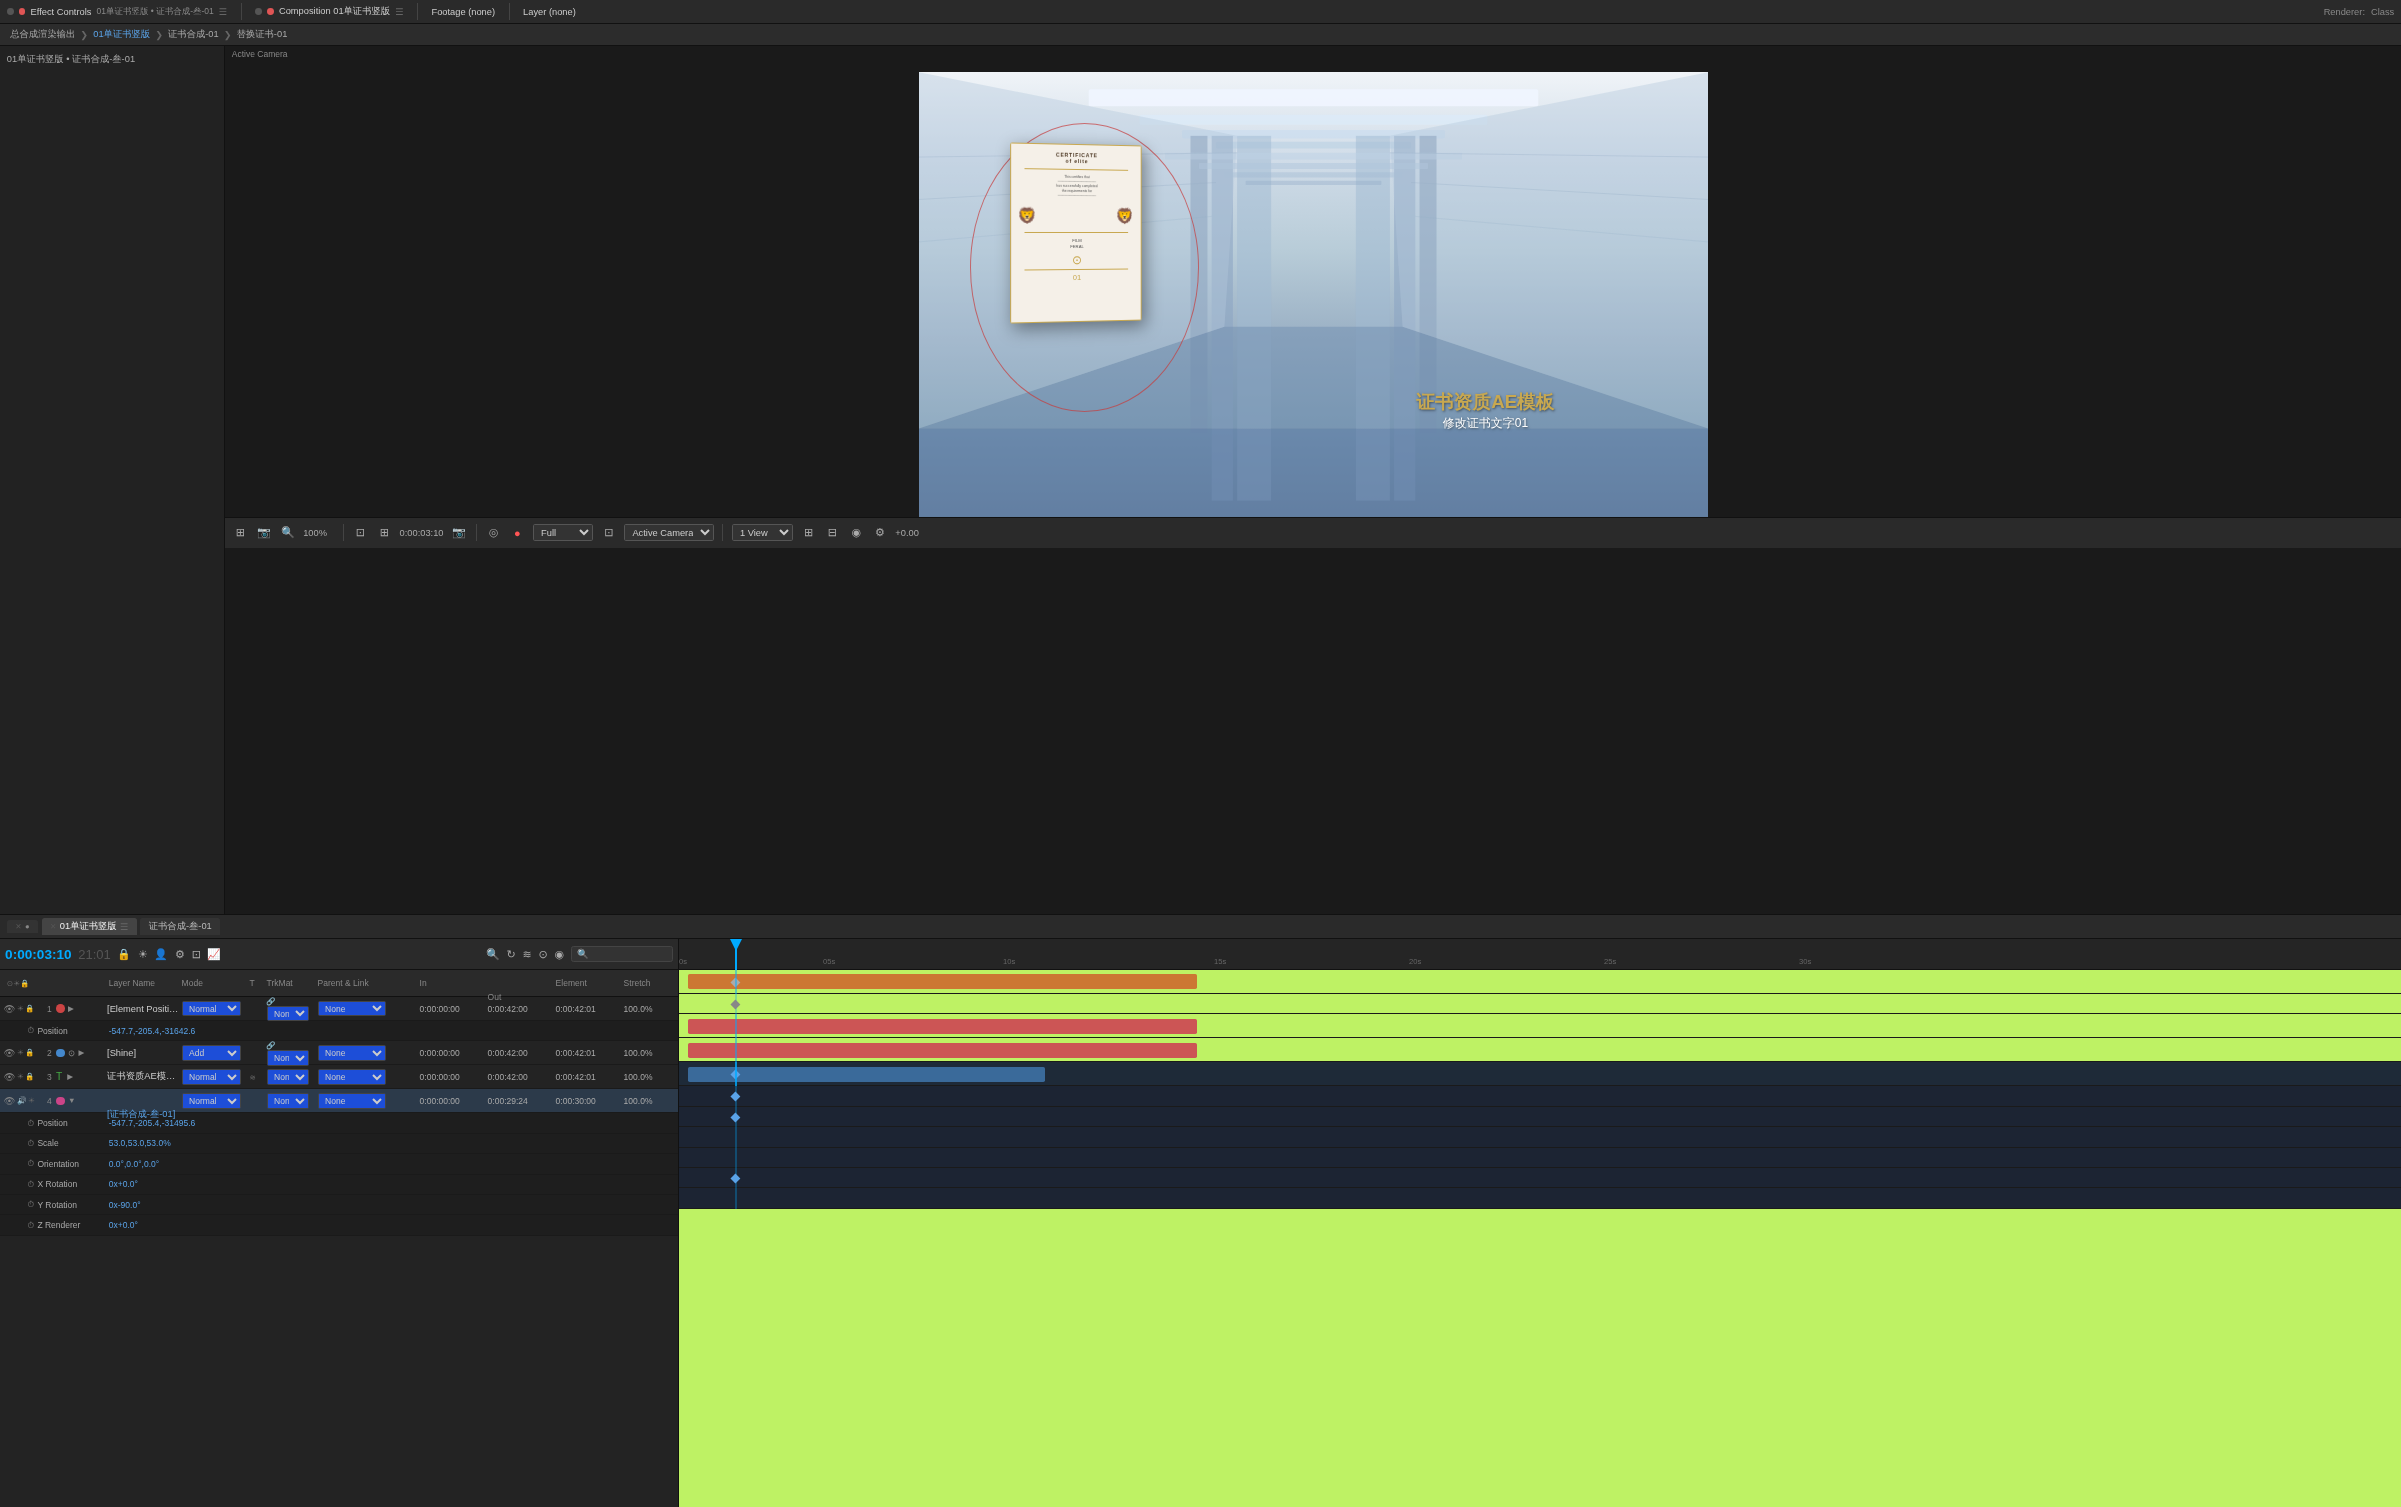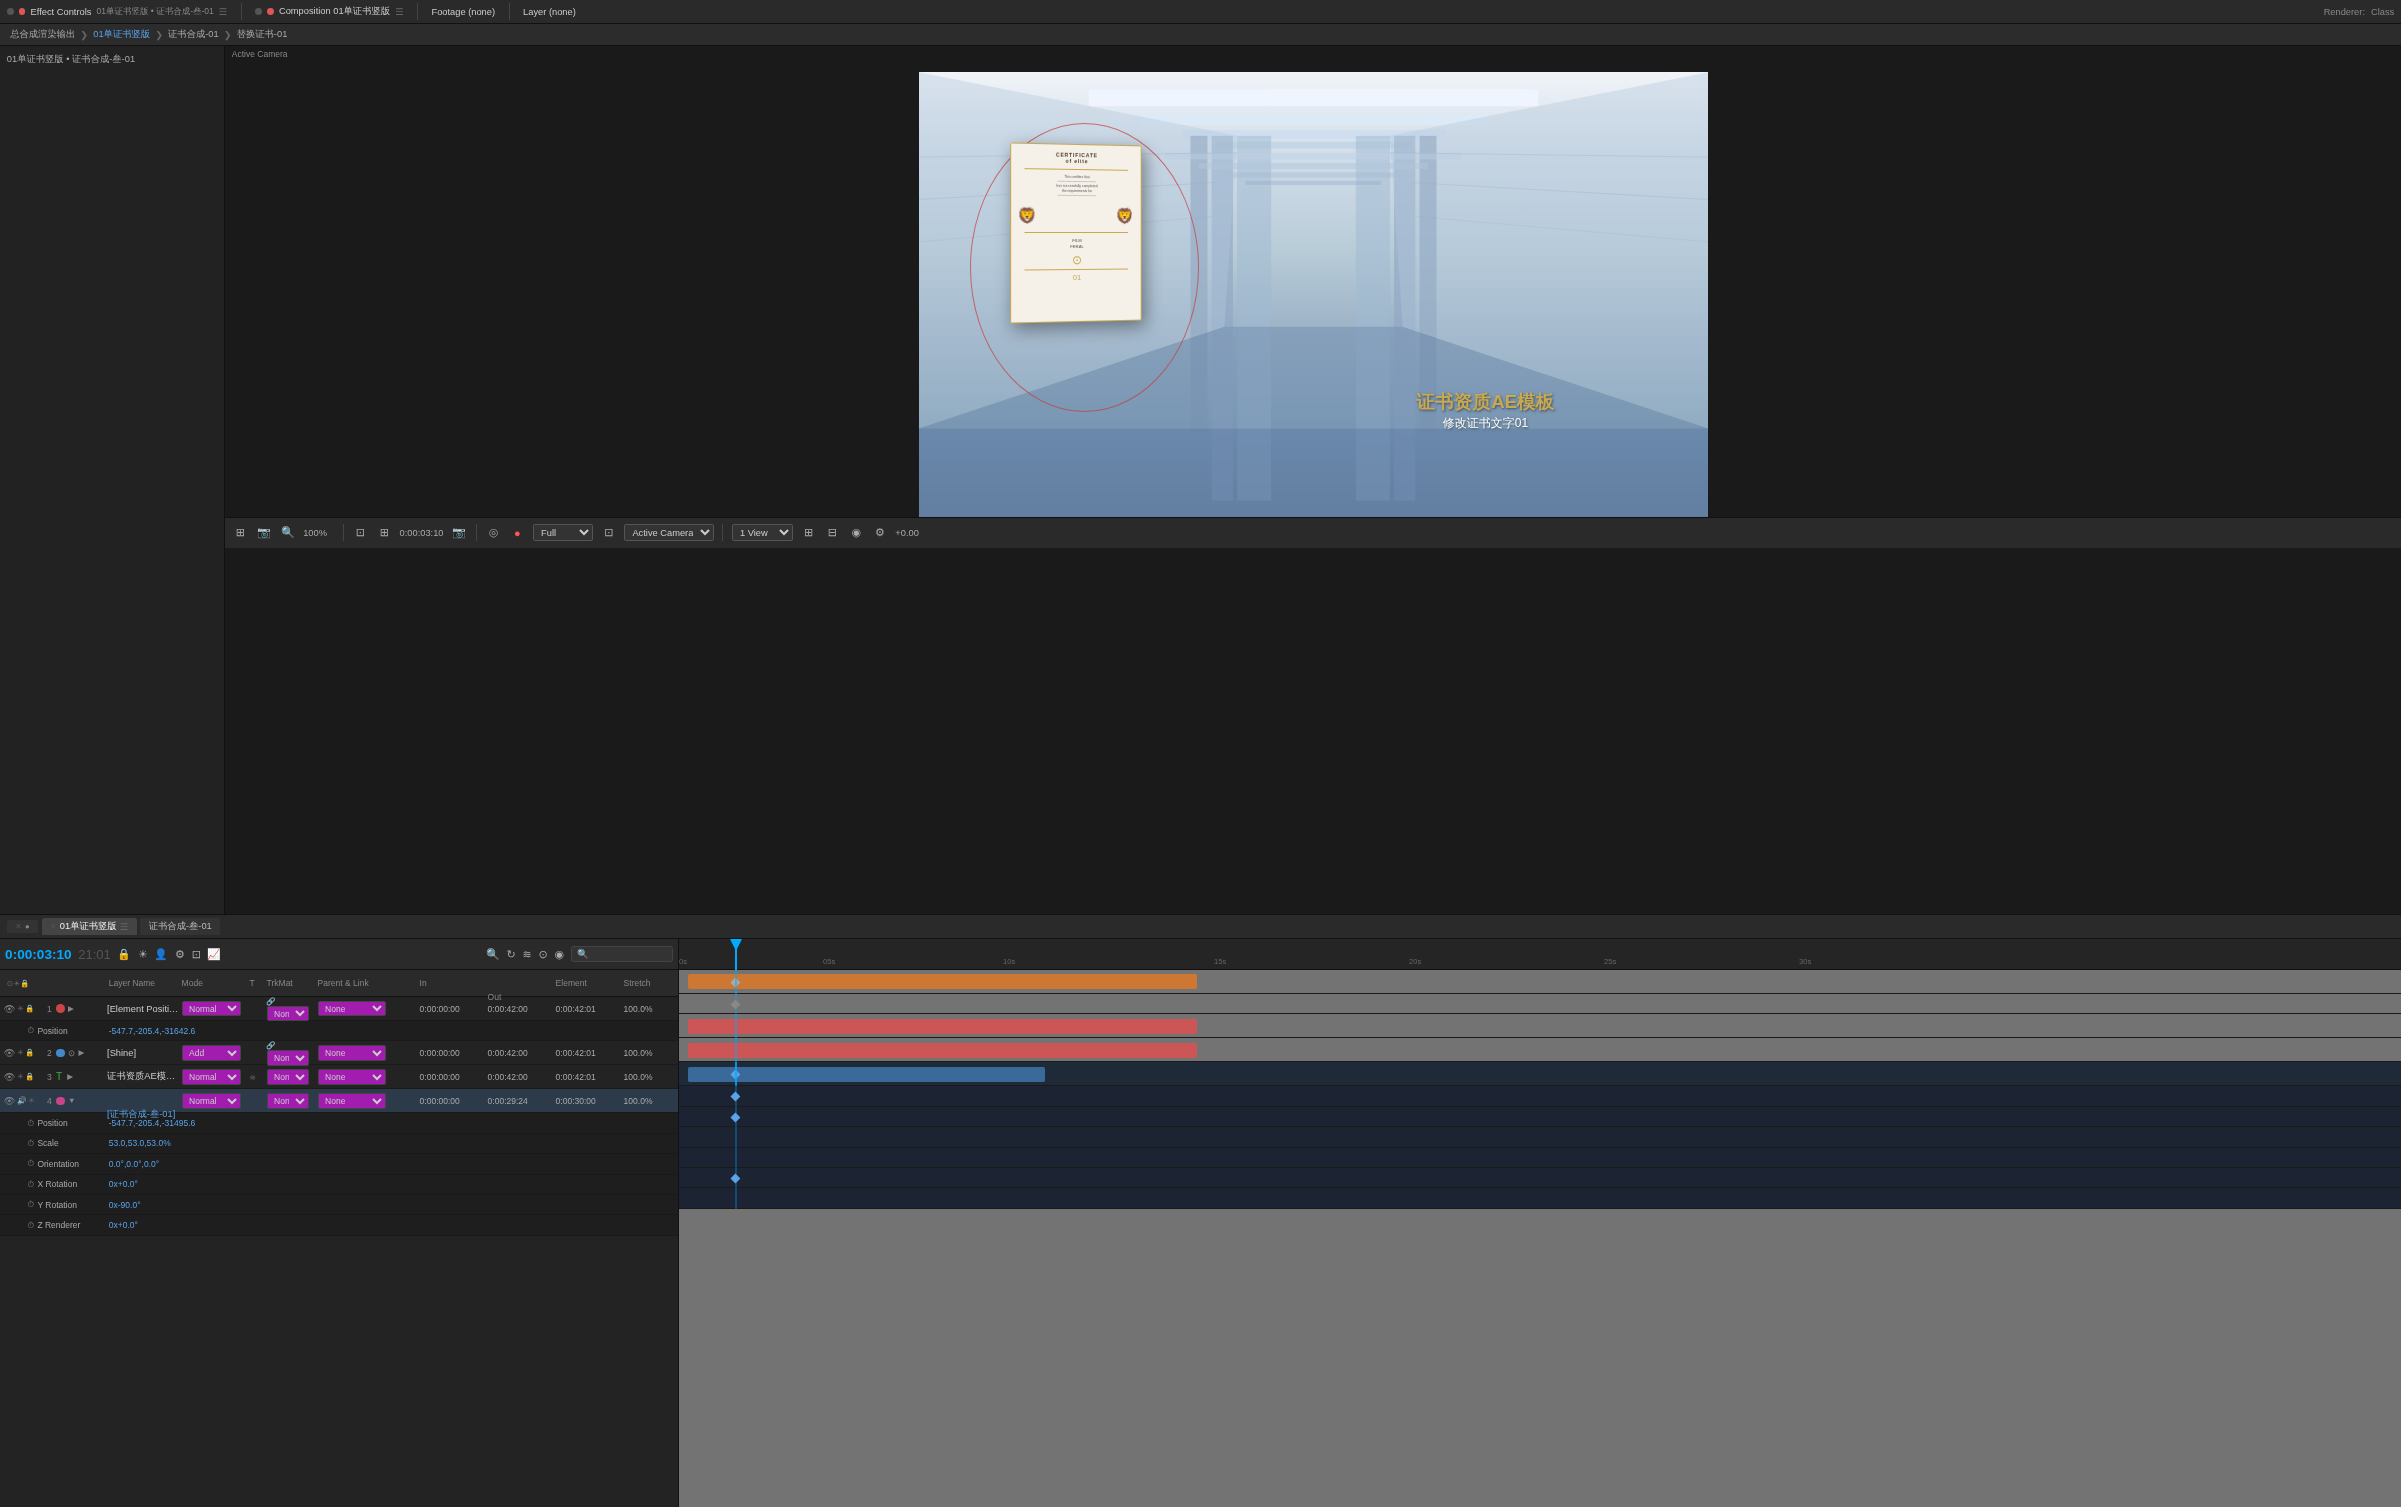--- a/index.html
+++ b/index.html
@@ -425,33 +425,33 @@
     }
     .prop-value {
       font-size: 8.5px;
       color: #5aa3e8;
       padding-left: 3.4px;
       flex: 1;
     }
 
     
     .mode-select {
-      background: #a21caf;
+      background: #1d4ed8;
       border: 0.8px solid #444;
       color: #ccc;
       font-size: 8.5px;
       padding: 0.8px 2.5px;
       border-radius: 1.7px;
       width: 59px;
     }
 
     
     .tl-right {
       flex: 1;
-      background: #737373;
+      background: #bef264;
       display: flex;
       flex-direction: column;
       overflow: hidden;
     }
     .tl-ruler-row {
       height: 31px;
       background: #252525;
       border-bottom: 0.8px solid #111;
       display: flex;
       align-items: flex-end;

